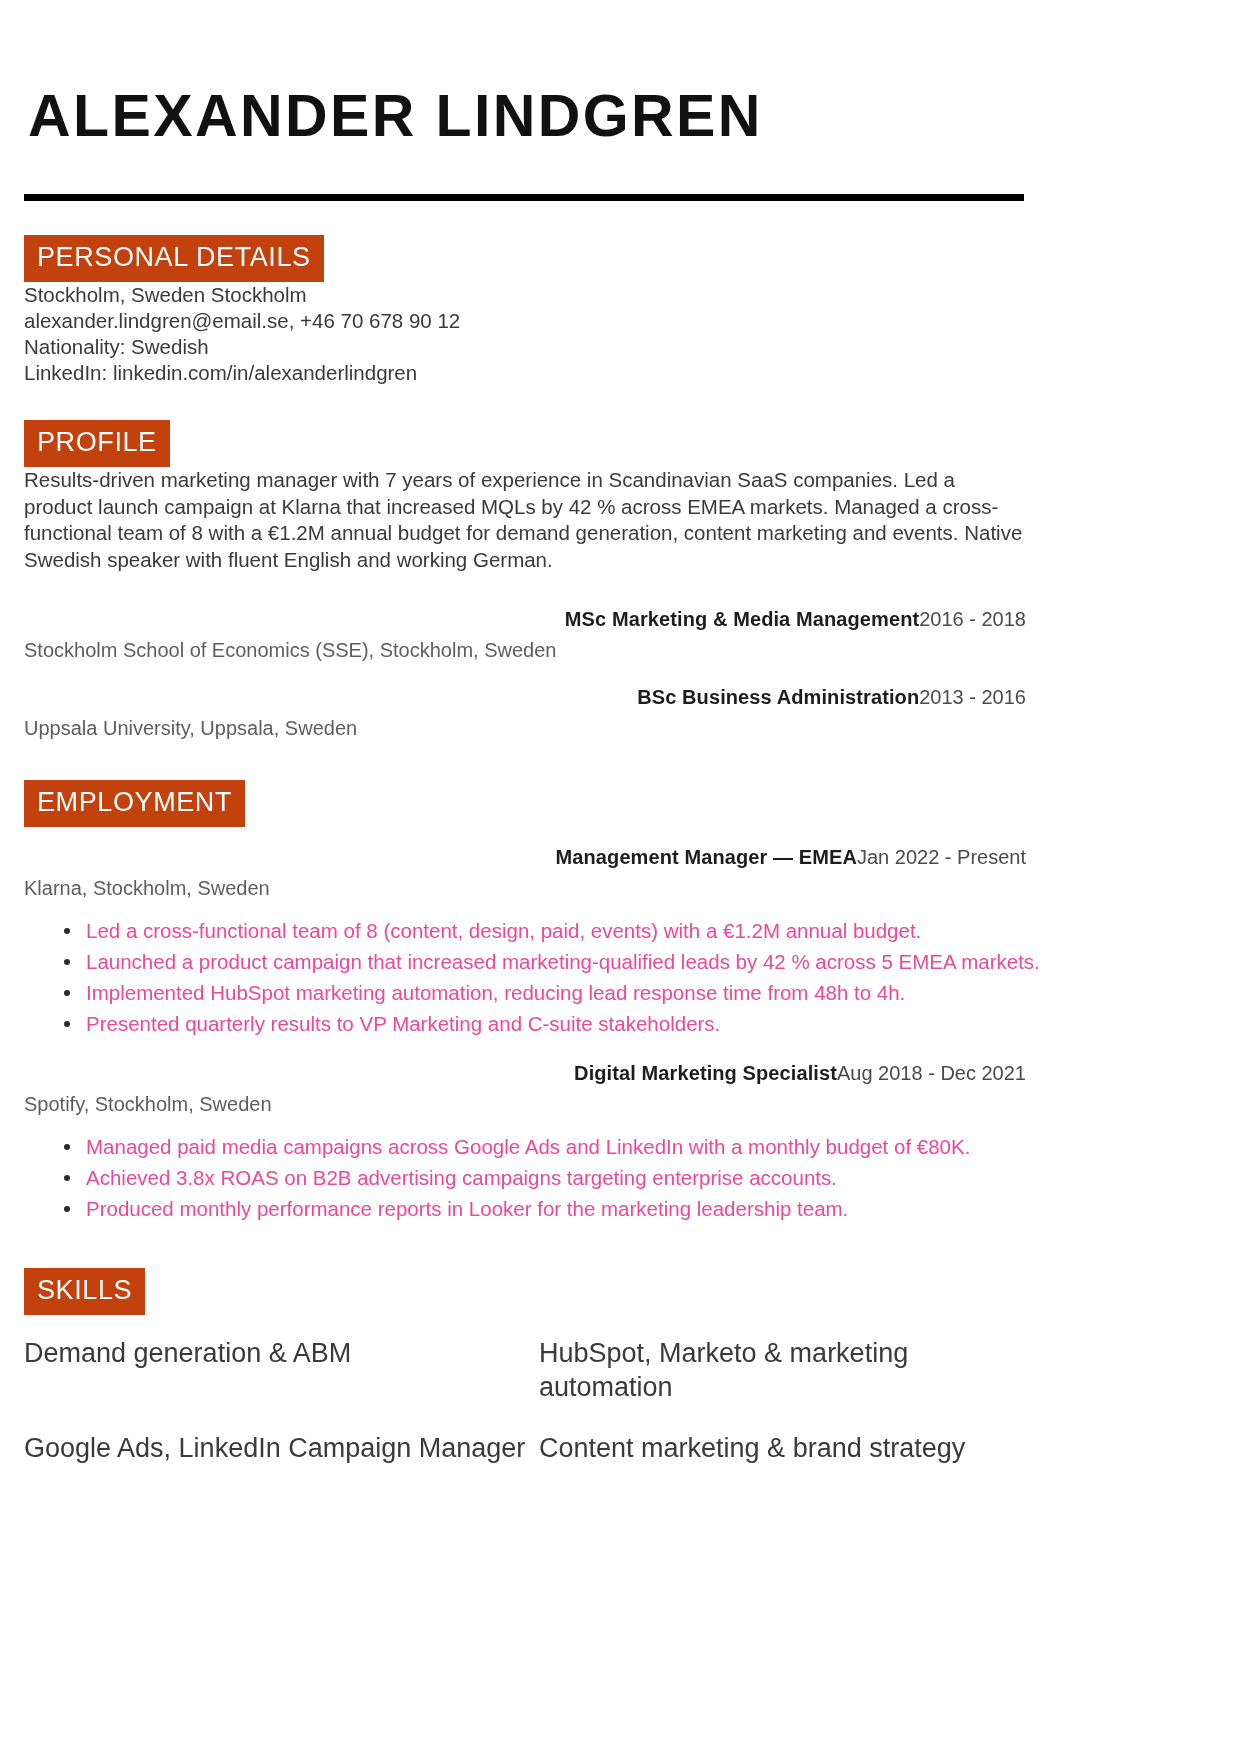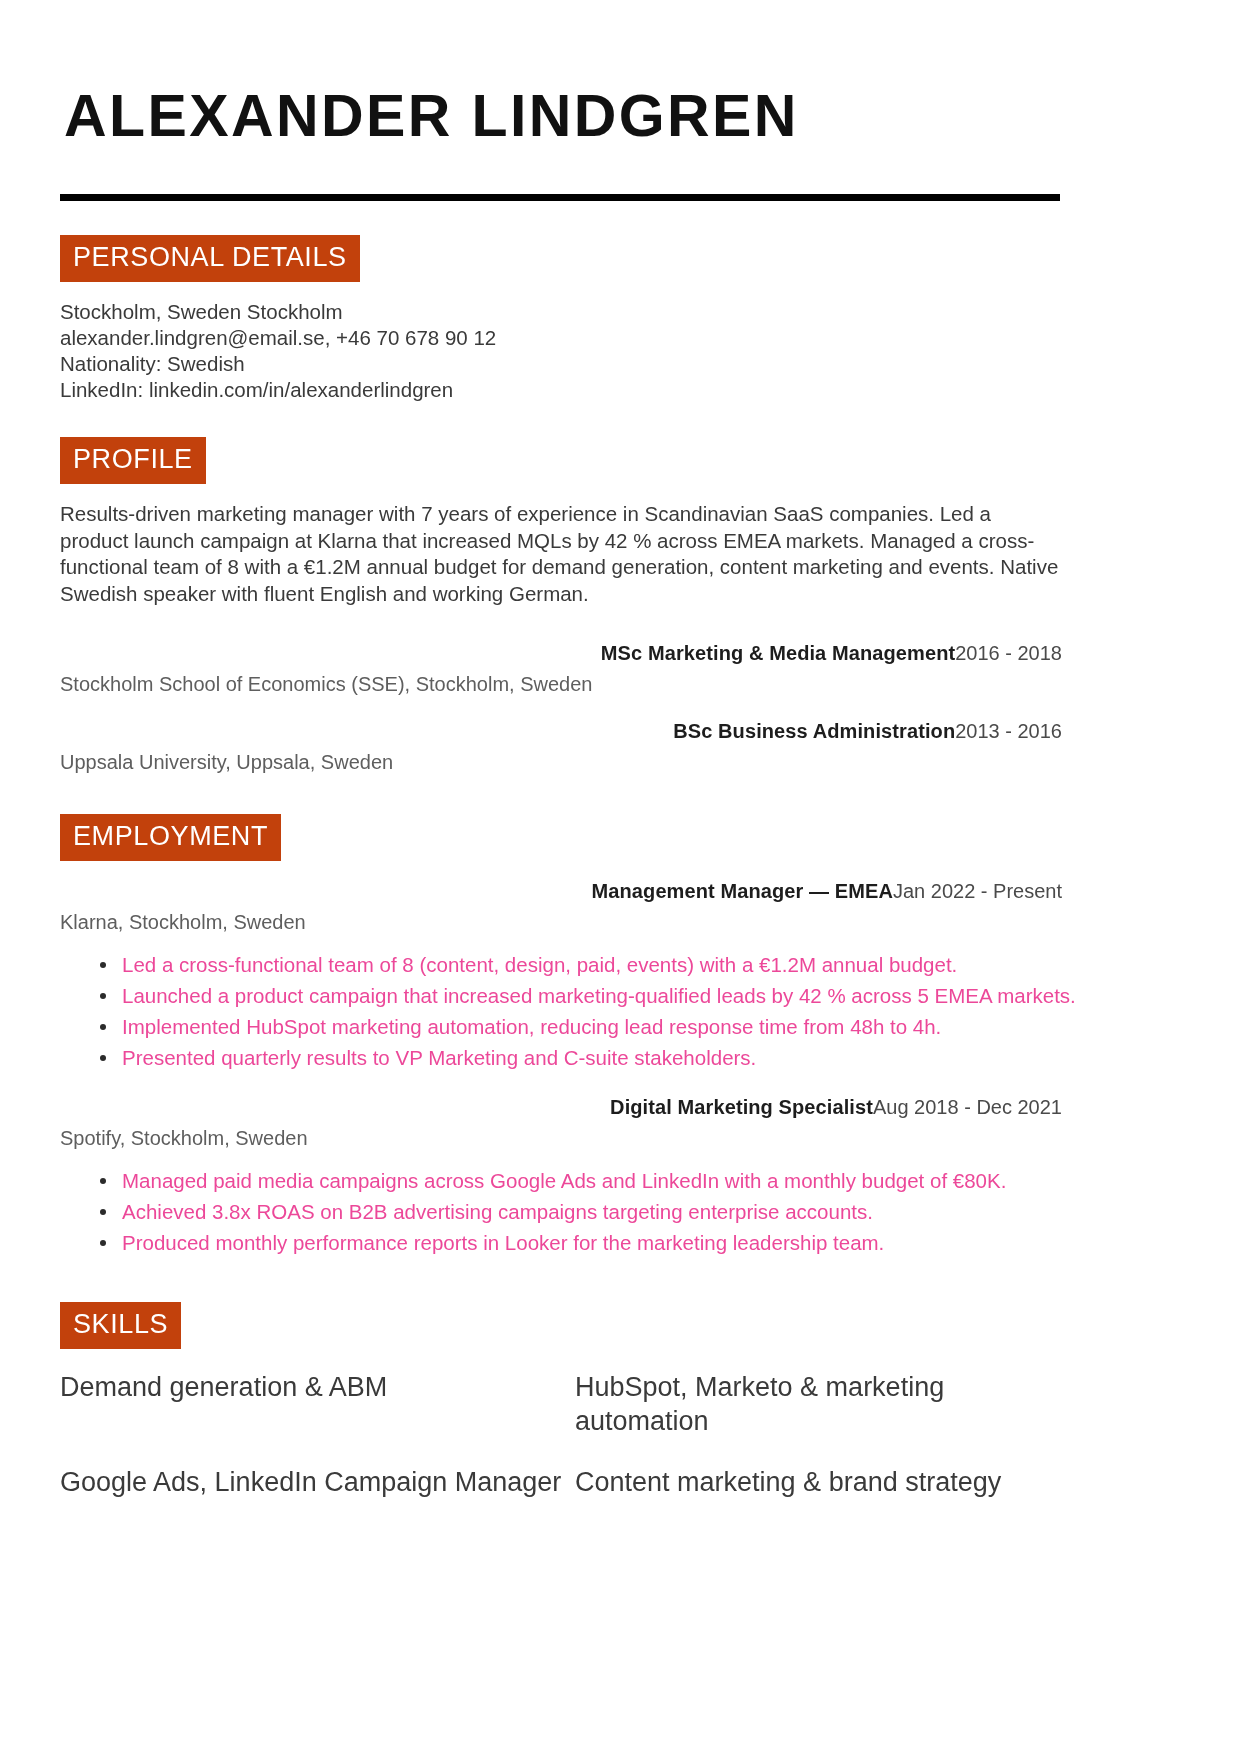--- a/index.html
+++ b/index.html
@@ -12,21 +12,21 @@
     height: 1754px;
     font-family: "Liberation Sans", sans-serif;
     color: #2b2b2b;
     -webkit-font-smoothing: antialiased;
   }
   .page {
     position: relative;
     width: 1226px;
     height: 1754px;
     box-sizing: border-box;
-    padding: 86px 100px 0 60px;
+    padding: 86px 100px 0 24px;
     background: #ffffff;
     overflow: hidden;
   }
 
   
   .name-title {
     font-size: 59px;
     font-weight: 600;
     letter-spacing: 2.4px;
     line-height: 1.05;
@@ -57,21 +57,21 @@
     padding: 9px 13px 11px 13px;
     margin-left: 0;
     text-transform: uppercase;
   }
 
   
   .body-text {
     font-size: 20.5px;
     line-height: 1.30;
     color: #3a3a3a;
-    margin-top: 17px;
+    margin-top: 0;
     max-width: 1005px;
   }
   .contact-line {
     font-size: 20.5px;
     line-height: 1.27;
     color: #3a3a3a;
   }
 
   
   .entry {

